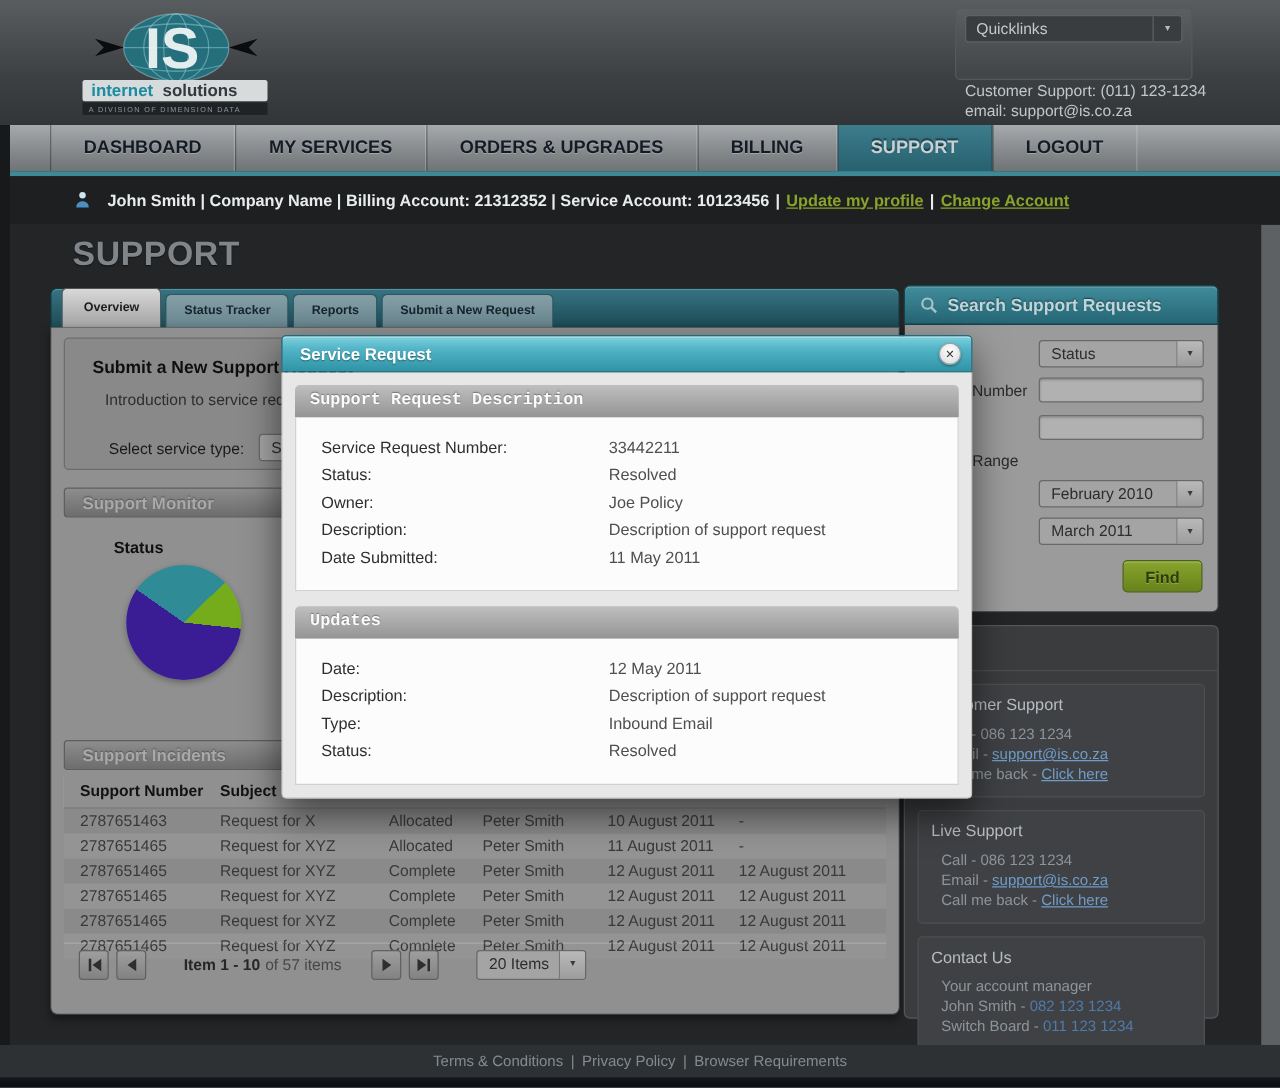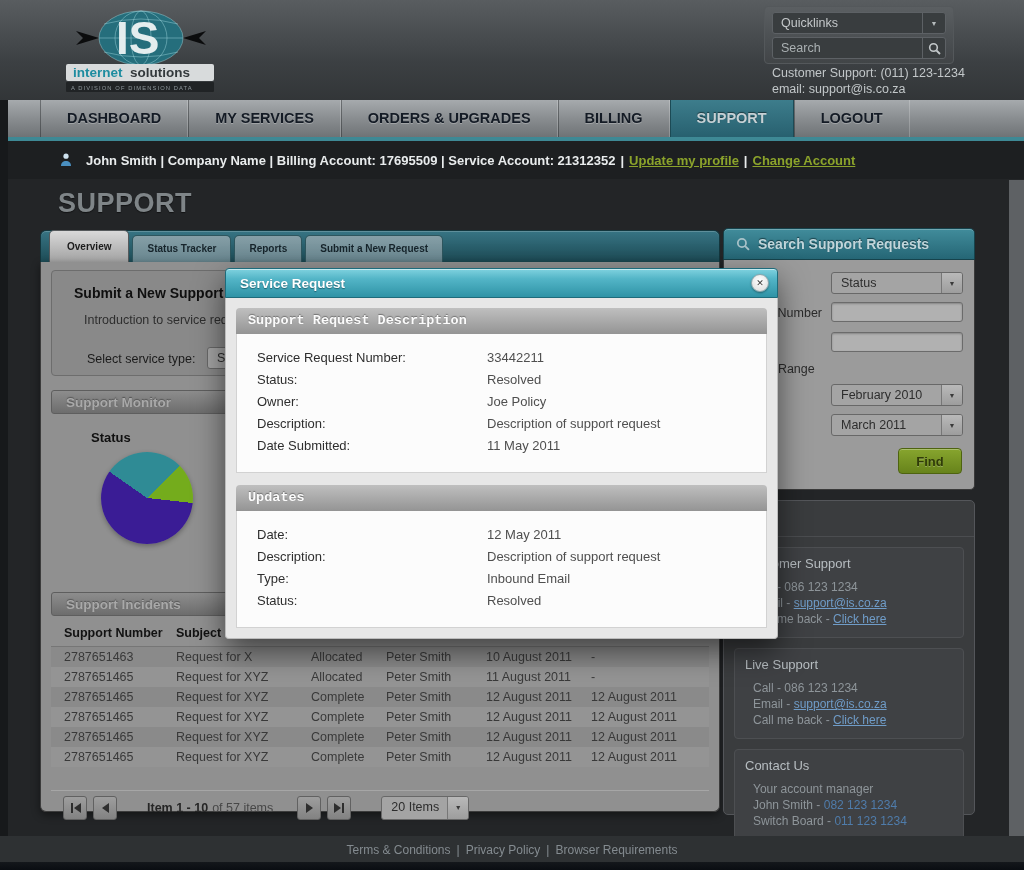--- a/index.html
+++ b/index.html
@@ -89,21 +89,21 @@
   .trow .tcell{color:#393939;}
   .trow.thead .tcell{color:#121212;font-weight:bold;}
   .tcell{box-sizing:border-box;padding-left:13px;overflow:hidden;white-space:nowrap;}
   .tcell:nth-child(1){width:112px;}
   .tcell:nth-child(2){width:135px;}
   .tcell:nth-child(3){width:75px;}
   .tcell:nth-child(4){width:100px;}
   .tcell:nth-child(5){width:105px;}
   .tcell:nth-child(6){flex:1;}
 
-  .pagination{position:absolute;left:10px;top:528px;width:658px;height:34px;display:flex;align-items:center;
+  .pagination{position:absolute;left:10px;top:492px;width:658px;height:34px;display:flex;align-items:center;
        border-top:1px solid rgba(255,255,255,.2);padding-left:12px;box-sizing:border-box;}
   .pg-btn{width:22px;height:22px;margin-right:6px;background:linear-gradient(#9e9e9e,#828282);
        border:1px solid #616161;border-radius:3px;display:flex;align-items:center;justify-content:center;cursor:pointer;}
   .pg-tri{width:0;height:0;border-style:solid;}
   .tri-left{border-width:5px 7px 5px 0;border-color:transparent #2e2e2e transparent transparent;}
   .tri-right{border-width:5px 0 5px 7px;border-color:transparent transparent transparent #2e2e2e;}
   .pg-bar{width:2px;height:10px;background:#2e2e2e;margin:0 1px;}
   .pg-status{margin:0 24px;font-size:12.5px;color:#474747;}
   .pg-status b{color:#262626;}
   .pg-status .rest{padding-left:4px;}
@@ -200,50 +200,41 @@
       <text x="84" y="75" font-size="13.5" font-weight="bold" fill="#33393c">solutions</text>
       <rect x="20" y="80" width="148" height="10" rx="1" fill="#202325"></rect>
       <text x="25" y="87.5" font-size="5.8" fill="#8e979c" letter-spacing="1.1">A DIVISION OF DIMENSION DATA</text>
     </svg>
 
     <div class="ql-panel">
       <div class="ctl quick">
         <span class="val">Quicklinks</span>
         <span class="arr">▼</span>
       </div>
-      <div class="ctl search">
-        <input placeholder="Search" style="">
-        <span class="arr">
-          <svg width="13" height="13" viewBox="0 0 13 13">
-            <circle cx="5.5" cy="5.5" r="3.8" fill="none" stroke="#c3c8ca" stroke-width="1.6"></circle>
-            <line x1="8.5" y1="8.5" x2="12" y2="12" stroke="#c3c8ca" stroke-width="1.8"></line>
-          </svg>
-        </span>
-      </div>
     </div>
     <div class="sup1">Customer Support: (011) 123-1234</div>
     <div class="sup2">email: support@is.co.za</div>
   </div>
 
   <div class="navbar">
       <div class="nav-item">DASHBOARD</div>
       <div class="nav-item">MY SERVICES</div>
       <div class="nav-item">ORDERS &amp; UPGRADES</div>
       <div class="nav-item">BILLING</div>
       <div class="nav-item active">SUPPORT</div>
       <div class="nav-item">LOGOUT</div>
     </div>
   <div class="teal-strip"></div>
 
   <div class="user-bar">
     <svg class="user-icon" viewBox="0 0 16 16">
       <circle cx="8" cy="4.2" r="2.6" fill="#cfe3f0"></circle>
       <path d="M3 14c0-3.2 2.1-5 5-5s5 1.8 5 5z" fill="#4a8fc0"></path>
     </svg>
-    <span class="ub-text">John Smith | Company Name | Billing Account: 17695509 | Service Account: 21312352</span>
+    <span class="ub-text">John Smith | Company Name | Billing Account: 21312352 | Service Account: 10123456</span>
     <span class="ub-sep">|</span>
     <span class="ub-link">Update my profile</span>
     <span class="ub-sep">|</span>
     <span class="ub-link">Change Account</span>
   </div>
 
   <div class="page-title">SUPPORT</div>
 
   <div class="left-col">
     <div class="tab-strip">

